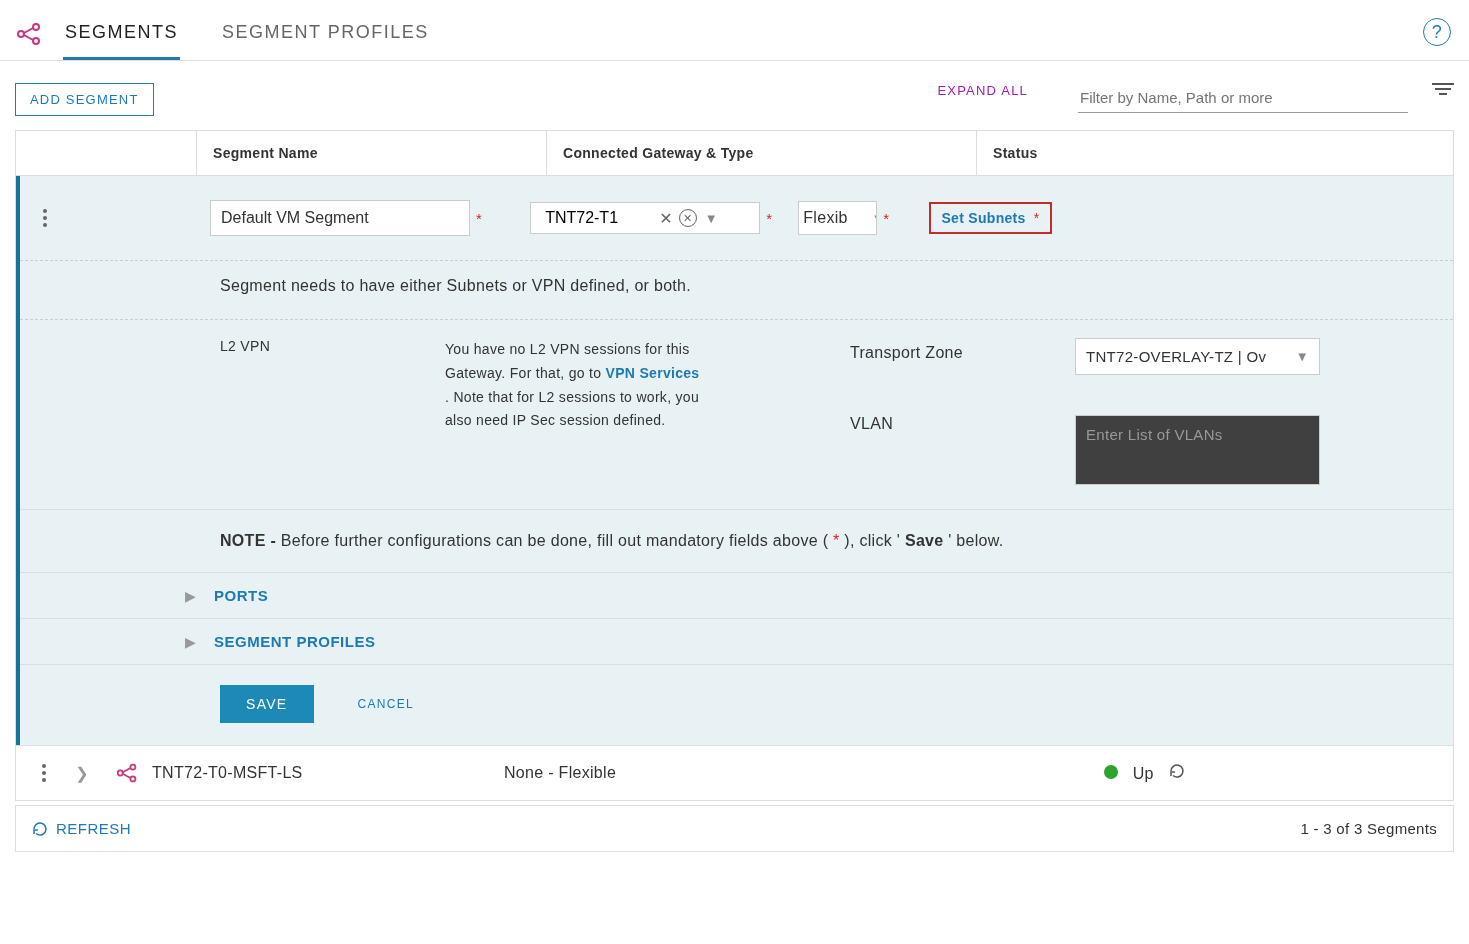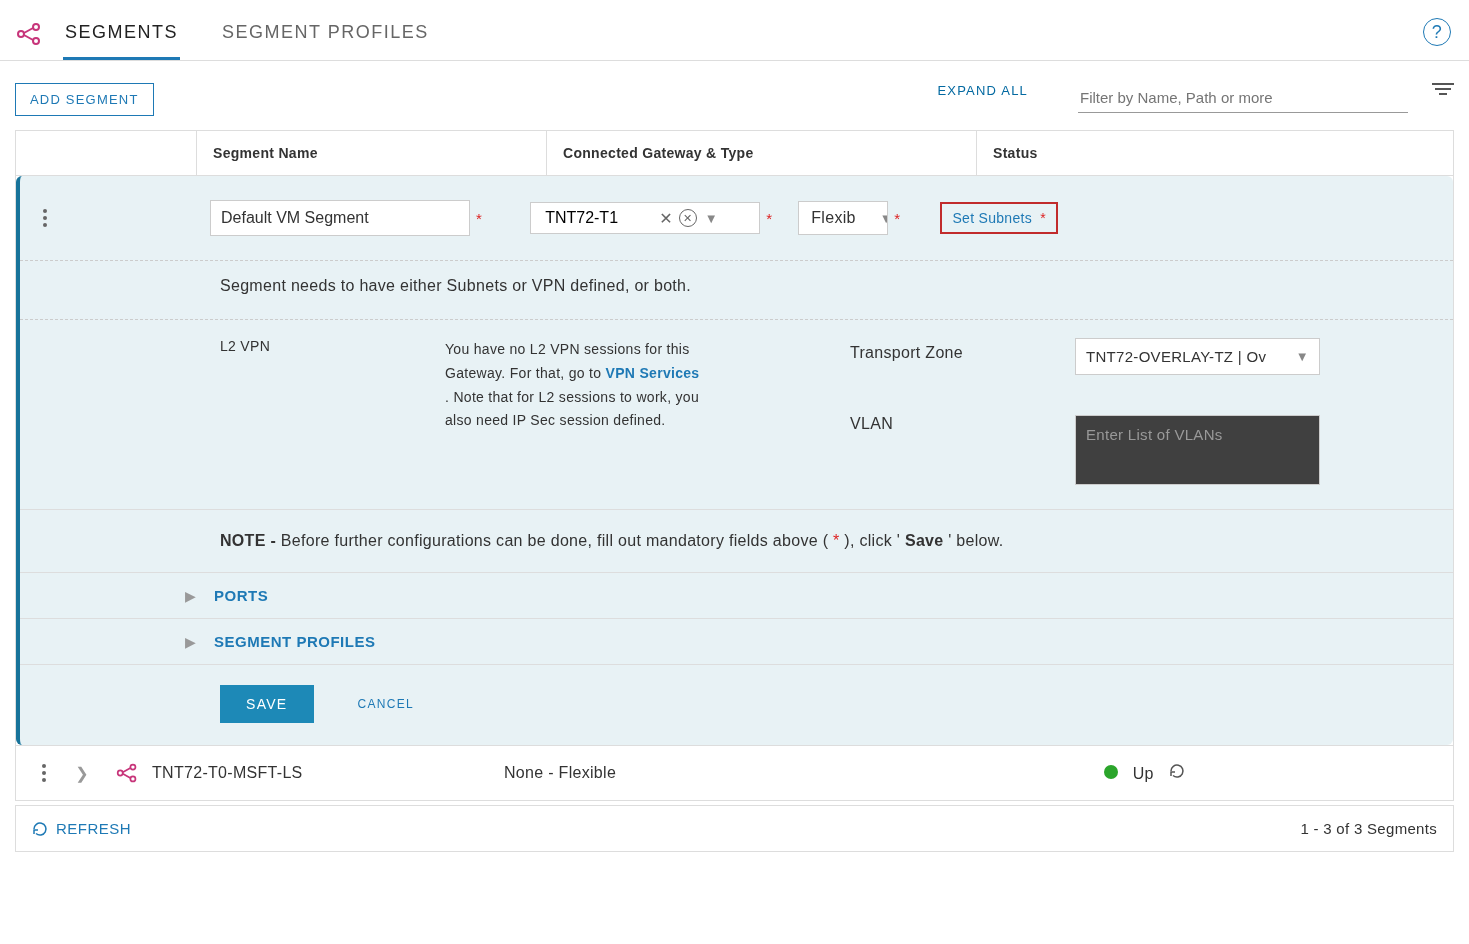--- a/index.html
+++ b/index.html
@@ -58,21 +58,21 @@
     border: 1px solid #1e79b5;
     background: #fff;
     color: #1e79b5;
     padding: 8px 14px;
     font-size: 13px;
     letter-spacing: 1.2px;
     cursor: pointer;
   }
   .spacer { flex:1; }
   .expand-all {
-    color: #0369a1;
+    color: #a21caf;
     letter-spacing: 1.2px;
     font-size: 13px;
     margin-right: 50px;
     cursor:pointer;
   }
   .filter-input {
     border: none;
     border-bottom: 1px solid #999;
     padding: 6px 2px;
     font-size: 15px;
@@ -104,21 +104,20 @@
     font-weight: 600;
     border-left: 1px solid #ddd;
     color:#333;
   }
   .thead > div:first-child { border-left:none; }
 
   .row-edit {
     background: #e8f2f5;
     border-left: 4px solid #17739a;
     padding: 16px 0 22px 0;
-    border-radius: 6px;
   }
   .edit-grid-top {
     display:flex;
     align-items:center;
     padding: 8px 0 24px 0;
     border-bottom: 1px dashed #ccc;
     margin: 0 0 0 0;
   }
   .kebab {
     width: 50px;
@@ -139,29 +138,29 @@
   .gw-select input{border:none;outline:none;font-size:16px;width:110px;}
   .clr-x{font-size:16px;color:#666;margin:0 6px;cursor:pointer;}
   .clr-circle{
     width:18px;height:18px;border:1.5px solid #666;border-radius:50%;
     display:flex;align-items:center;justify-content:center;font-size:11px;color:#666;cursor:pointer;
   }
   .chev{color:#888;margin-left:8px;font-size:13px;}
   .req-star{color:#d22;margin-left:6px;font-size:15px;}
   .type-select{
     display:flex;align-items:center;background:#fff;border:1px solid #ccc;
-    padding:7px 8px 7px 12px;margin-left:26px;width:90px;font-size:16px;
+    padding:7px 8px 7px 4px;margin-left:26px;width:79px;font-size:16px;
     overflow:hidden;
     gap:24px;
   }
   .set-subnets-btn{
     border:2px solid #c12c2c;background:#e8f2f5;
     padding:6px 10px;margin-left:40px;cursor:pointer;
   }
-  .set-subnets-btn .link{color:#1e79b5;font-weight:400;}
+  .set-subnets-btn .link{color:#1e79b5;font-weight:700;}
   .set-subnets-btn .star{color:#d22;margin-left:4px;}
 
   .hint-row{padding:16px 0 24px 200px;font-size:16px;border-bottom:1px dashed #ccc;}
 
   .mid-grid{display:flex;padding:18px 0 24px 200px;border-bottom:1px solid #ddd;}
   .mid-left{width:630px;}
   .lbl{font-weight:400;color:#333;margin-bottom:8px;font-size:16px;}
   .mid-left .row{display:flex;}
   .mid-left .c1{width:225px;color:#333;}
   .mid-left .c2{width:260px;color:#333;line-height:1.7;}

